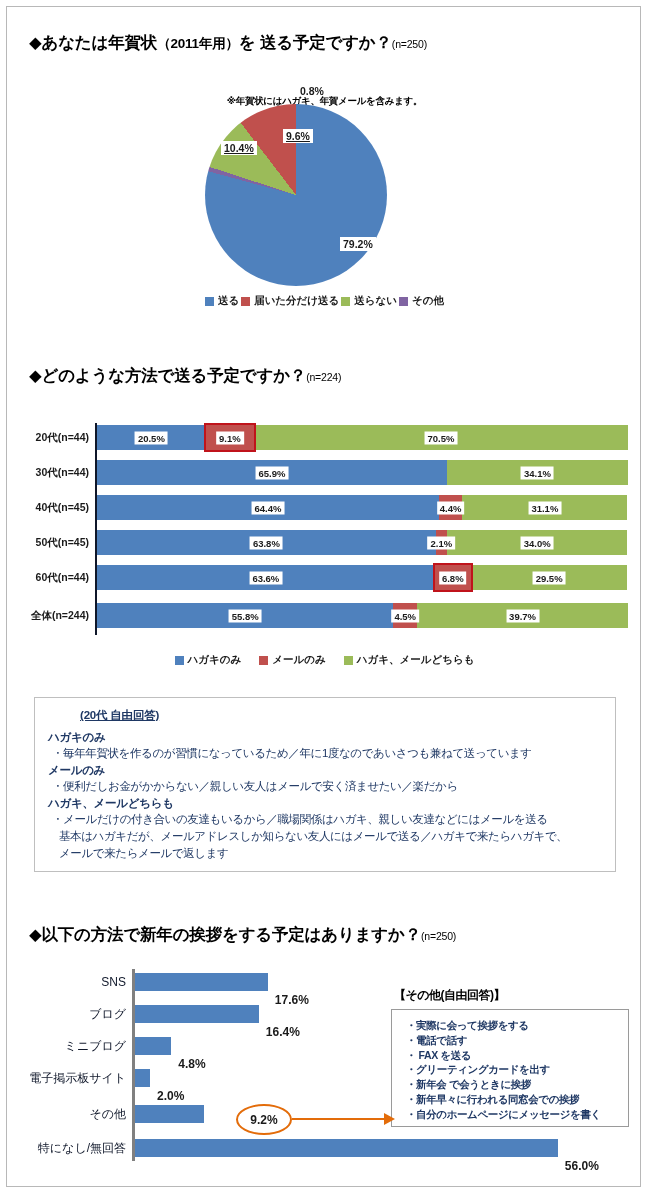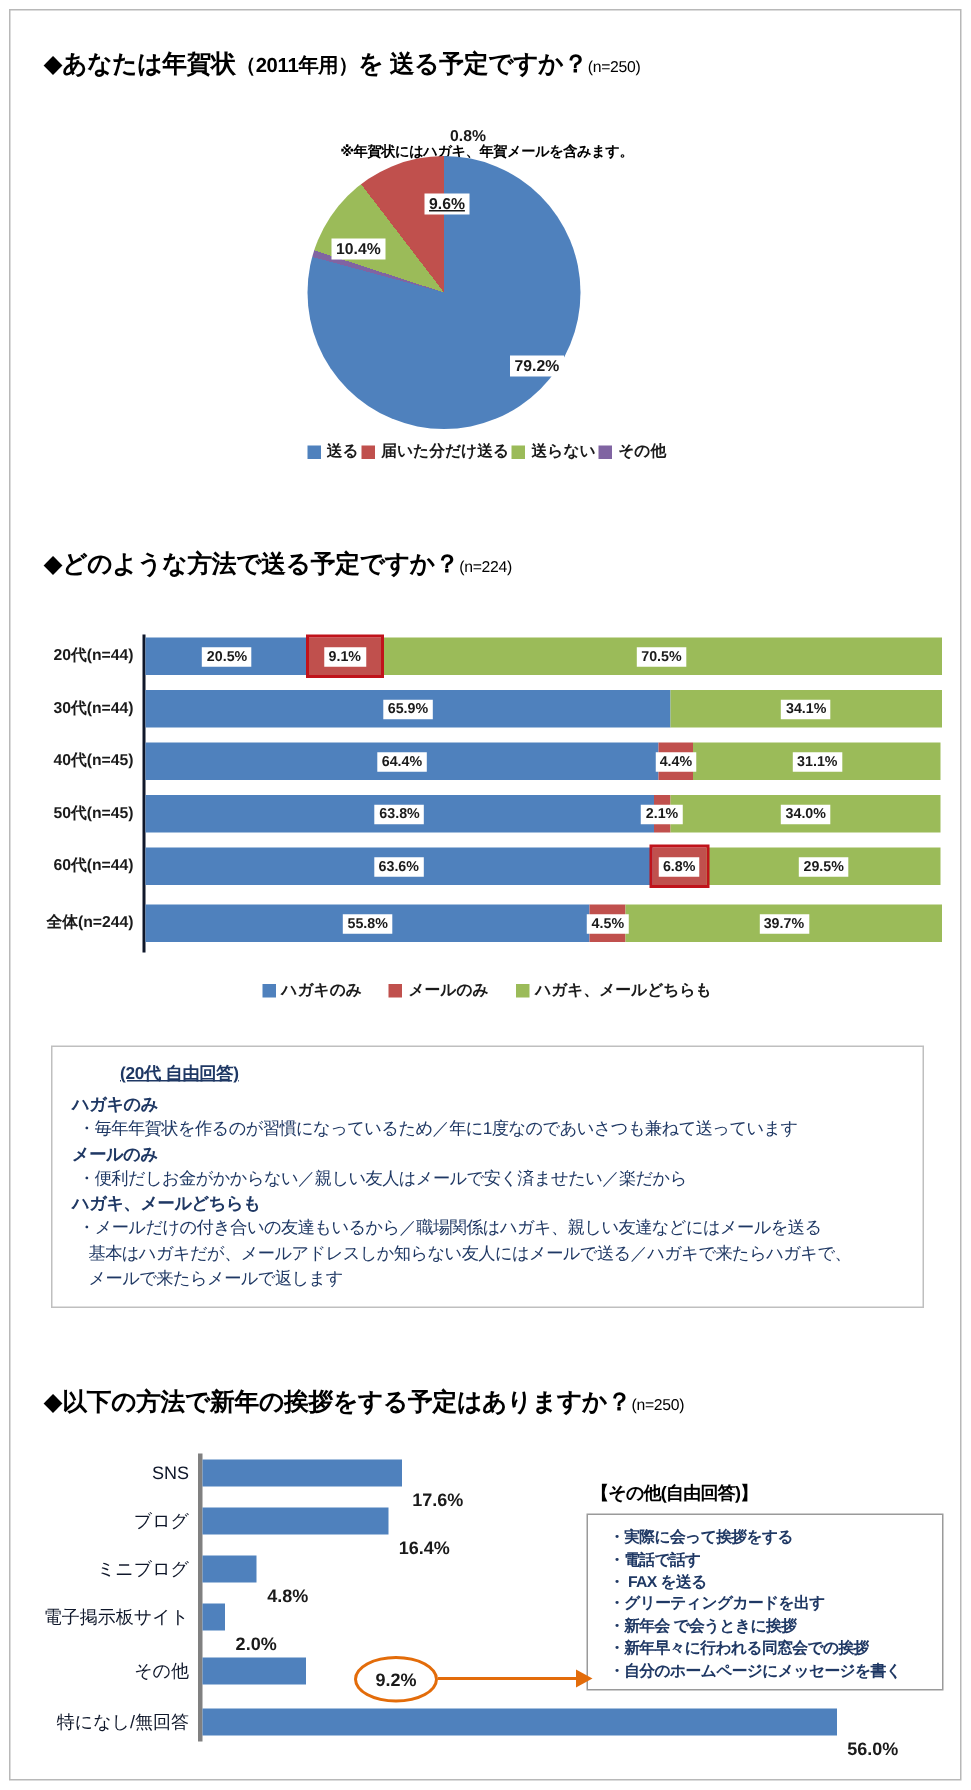--- a/index.html
+++ b/index.html
@@ -64,21 +64,21 @@
     position: absolute;
     background: #ffffff;
     font-size: 10.5px;
     font-weight: bold;
     color: #1a1a1a;
     padding: 1px 3px 1px 3px;
     line-height: 12px;
     white-space: nowrap;
   }
   #pie-lbl-0 { left: 135px; top: 133px; }   
-  #pie-lbl-1 { left: 16px;  top: 55px;  }   
+  #pie-lbl-1 { left: 16px;  top: 37px; text-decoration: underline;  }   
   #pie-lbl-2 { left: 78px;  top: 25px; text-decoration: underline;  }   
   #pie-lbl-3 { left: 92px;  top: -20px; background: transparent; } 
 
   #pie-legend {
     position: absolute;
     left: 0; top: 287px; width: 635px;
     display: flex; justify-content: center; align-items: center;
     gap: 2px;
   }
   .lg-item { display: flex; align-items: center; gap: 4px; }

